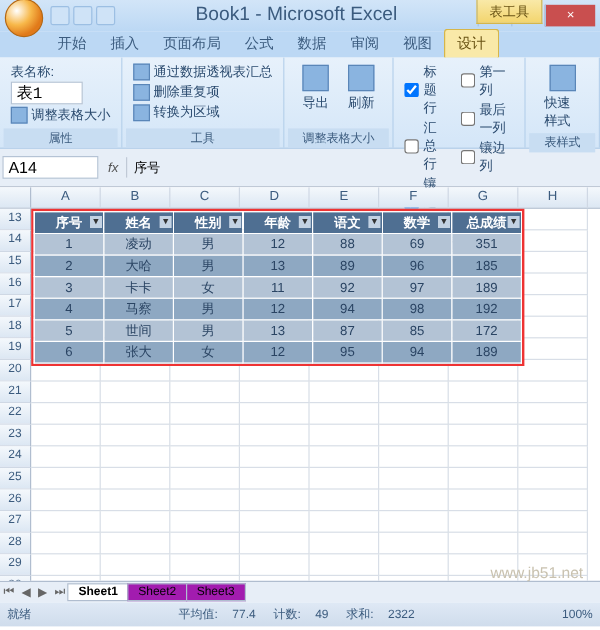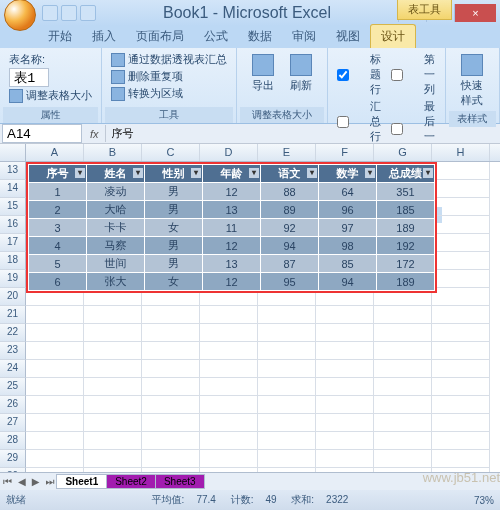--- a/index.html
+++ b/index.html
@@ -22,25 +22,25 @@
 .tab.active { background: #f9e9a8; border: 1px solid #d6b64a; border-bottom: none; border-radius: 3px 3px 0 0; color: #6a5415; }
 
 
 .ribbon { height: 76px; background: linear-gradient(#e7f1fb,#d4e6f8); border-bottom: 1px solid #9cbfe3; display: flex; font-size: 11px; }
 .group { border-right: 1px solid #b7d1ec; display: flex; flex-direction: column; justify-content: space-between; padding: 3px 7px 0; }
 .group-label { text-align: center; color: #3b5b7e; font-size: 10px; padding: 1px 0; background: #c8ddf2; margin: 0 -4px; }
 .ribbtn { display: flex; align-items: center; gap: 3px; padding: 1px 2px; color: #2a4a6e; white-space: nowrap; }
 .ribbtn .ico { width: 14px; height: 14px; background: #8ab4e0; border: 1px solid #5a86b8; display: inline-block; }
 .bigbtn { display: flex; flex-direction: column; align-items: center; padding: 3px 8px; color: #2a4a6e; }
 .bigbtn .ico { width: 22px; height: 22px; background: #8ab4e0; border: 1px solid #5a86b8; margin-bottom: 2px; }
-.chk { display: flex; align-items: center; gap: 21px; padding: 1px 2px; color: #2a4a6e; }
+.chk { display: flex; align-items: center; gap: 4px; padding: 1px 2px; color: #2a4a6e; }
 .chk input { width: 12px; height: 12px; }
 
 
-.fbar { height: 20px; background: #e7eef7; border-bottom: 1px solid #c0c9d6; display: flex; align-items: center; font-size: 11px; }
+.fbar { height: 32px; background: #e7eef7; border-bottom: 1px solid #c0c9d6; display: flex; align-items: center; font-size: 11px; }
 .namebox { width: 80px; border: 1px solid #b5c3d5; background: #fff; padding: 1px 4px; margin: 0 2px; }
 .fx { padding: 0 6px; font-style: italic; color: #555; }
 .fcontent { flex: 1; border-left: 1px solid #c0c9d6; padding: 1px 6px; }
 
 
 .grid-wrap { position: relative; height: 328px; overflow: hidden; }
 .colheads { display: flex; height: 18px; background: linear-gradient(#f4f8fc,#dce7f3); border-bottom: 1px solid #b0bdcf; }
 .corner { width: 26px; border-right: 1px solid #b0bdcf; }
 .ch { width: 58px; text-align: center; border-right: 1px solid #cfd8e4; color: #3b5b7e; padding-top: 2px; }
 .rows { display: flex; }
@@ -63,21 +63,21 @@
 
 .sheettabs { height: 18px; background: #e7eef7; border-top: 1px solid #b0bdcf; display: flex; align-items: center; font-size: 10px; }
 .sheettabs .nav { padding: 0 3px; color: #666; }
 .sheet { padding: 1px 8px; border: 1px solid #b0bdcf; background: #a21caf; margin-left: -1px; }
 .sheet.active { background: #fff; font-weight: bold; }
 
 
 .status { height: 20px; background: linear-gradient(#dfe9f5,#cfdcec); display: flex; align-items: center; font-size: 10px; padding: 0 6px; color: #3b5b7e; justify-content: space-between; }
 .status .agg span { margin: 0 6px; }
 
-.watermark { position: absolute; right: 0; bottom: 40px; color: #c9c2b0; font-size: 13px; font-family: Arial; text-align: center; }
+.watermark { position: absolute; right: 14px; bottom: 40px; color: #c9c2b0; font-size: 13px; font-family: Arial; text-align: center; }
 </style>
 </head>
 <body>
 
 <div class="titlebar">
   <div class="orb"></div>
   <div class="qat">
     <span></span>
     <span></span>
     <span></span>
@@ -99,21 +99,21 @@
   <div class="tab">数据</div>
   <div class="tab">审阅</div>
   <div class="tab">视图</div>
   <div class="tab active">设计</div>
 </div>
 
 <div class="ribbon">
   <div class="group">
     <div>
       <div class="ribbtn">表名称:</div>
-      <input class="namebox" style="width: 40px; font-family: Liberation Mono, monospace;" value="表1">
+      <input class="namebox" style="width: 60px; font-family: Liberation Mono, monospace;" value="表1">
       <div class="ribbtn">
           <span class="ico"></span>
           <span>调整表格大小</span>
         </div>
     </div>
     <div class="group-label">属性</div>
   </div>
   <div class="group">
     <div>
       <div class="ribbtn">
@@ -424,21 +424,21 @@
             <th>总成绩<span class="dd">▾</span></th>
           </tr>
         </thead>
       <tbody id="tbody">
           <tr class="r0">
             <td>1</td>
             <td>凌动</td>
             <td>男</td>
             <td>12</td>
             <td>88</td>
-            <td>64</td>
+            <td>69</td>
             <td>351</td>
           </tr>
           <tr class="r1">
             <td>2</td>
             <td>大哈</td>
             <td>男</td>
             <td>13</td>
             <td>89</td>
             <td>96</td>
             <td>185</td>
@@ -494,16 +494,16 @@
   <div class="sheet">Sheet3</div>
 </div>
 
 <div class="status">
   <span>就绪</span>
   <div class="agg">
     <span>平均值:</span><span>77.4</span>
     <span>计数:</span><span>49</span>
     <span>求和:</span><span>2322</span>
   </div>
-  <span>73%</span>
+  <span>100%</span>
 </div>
 
 <div class="watermark">www.jb51.net</div>
 
 </body></html>

